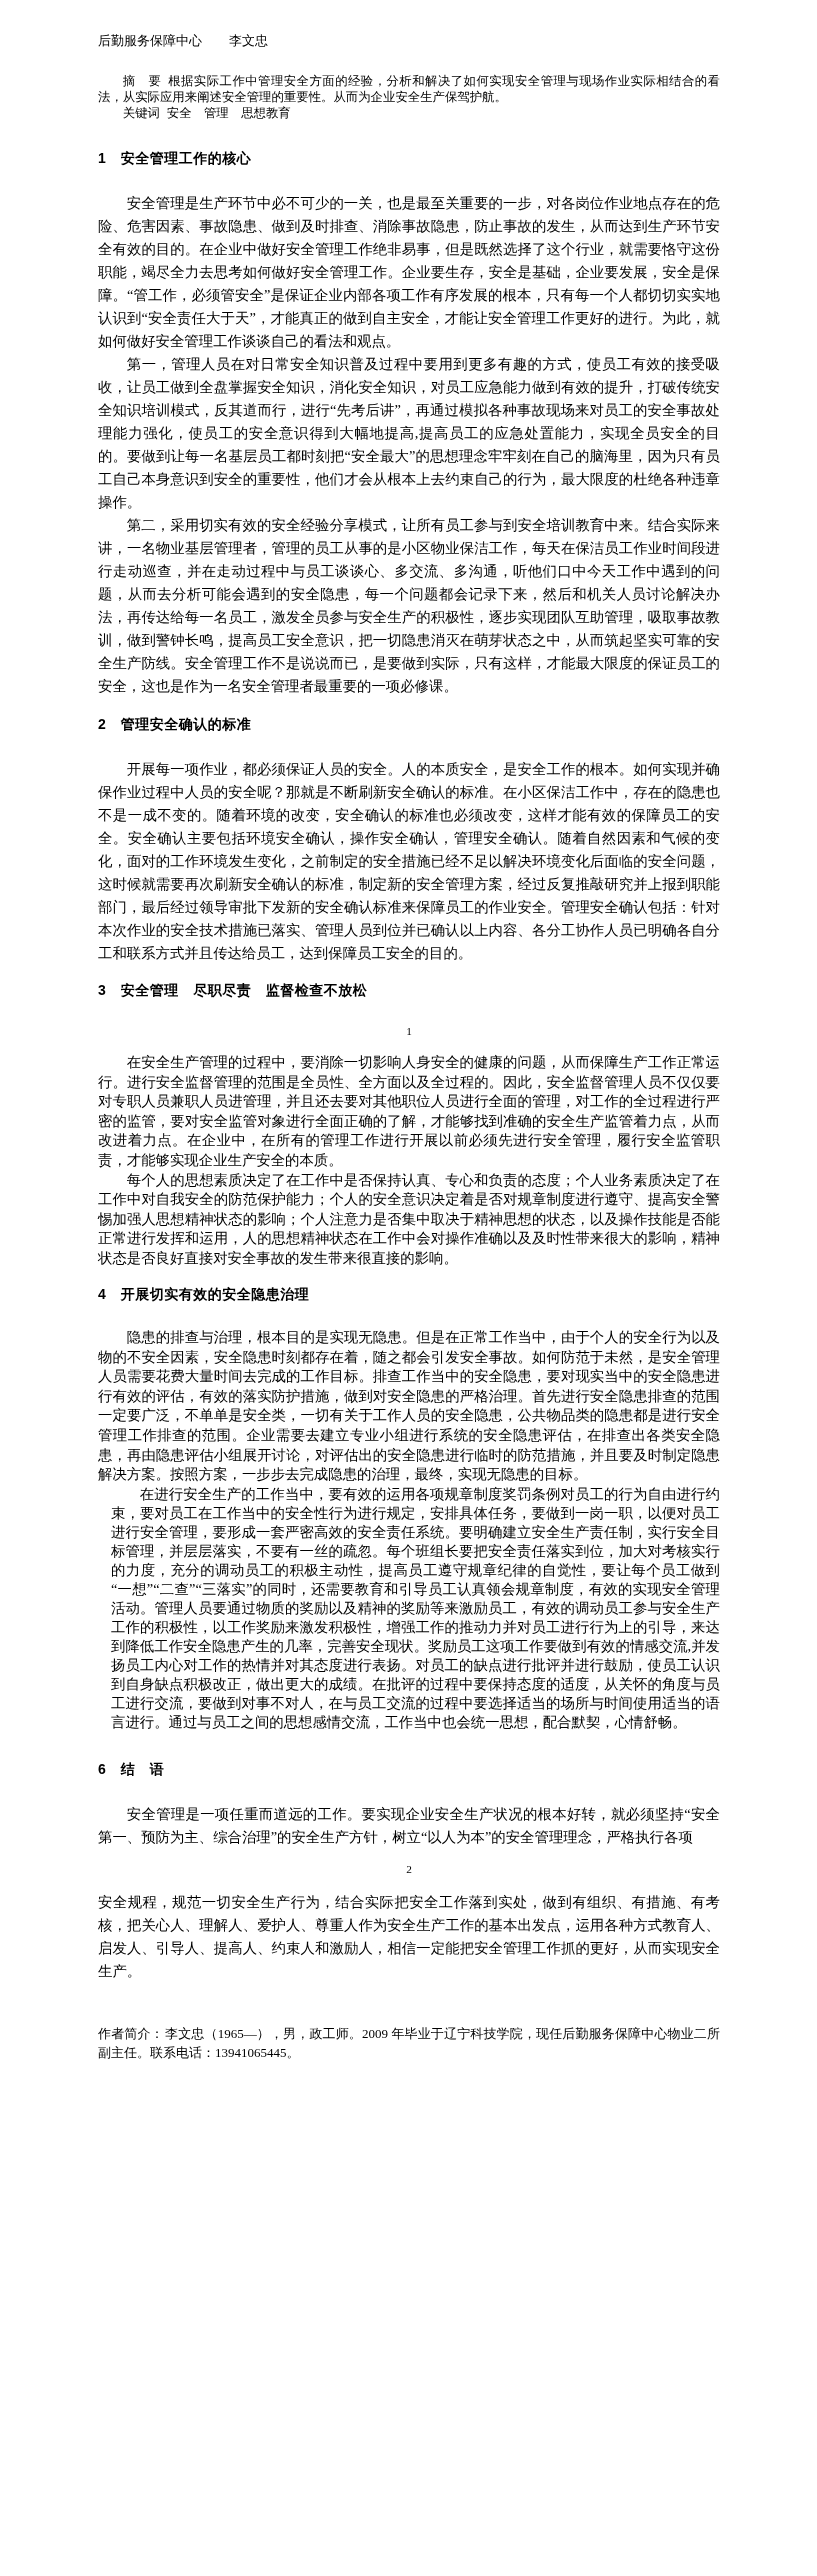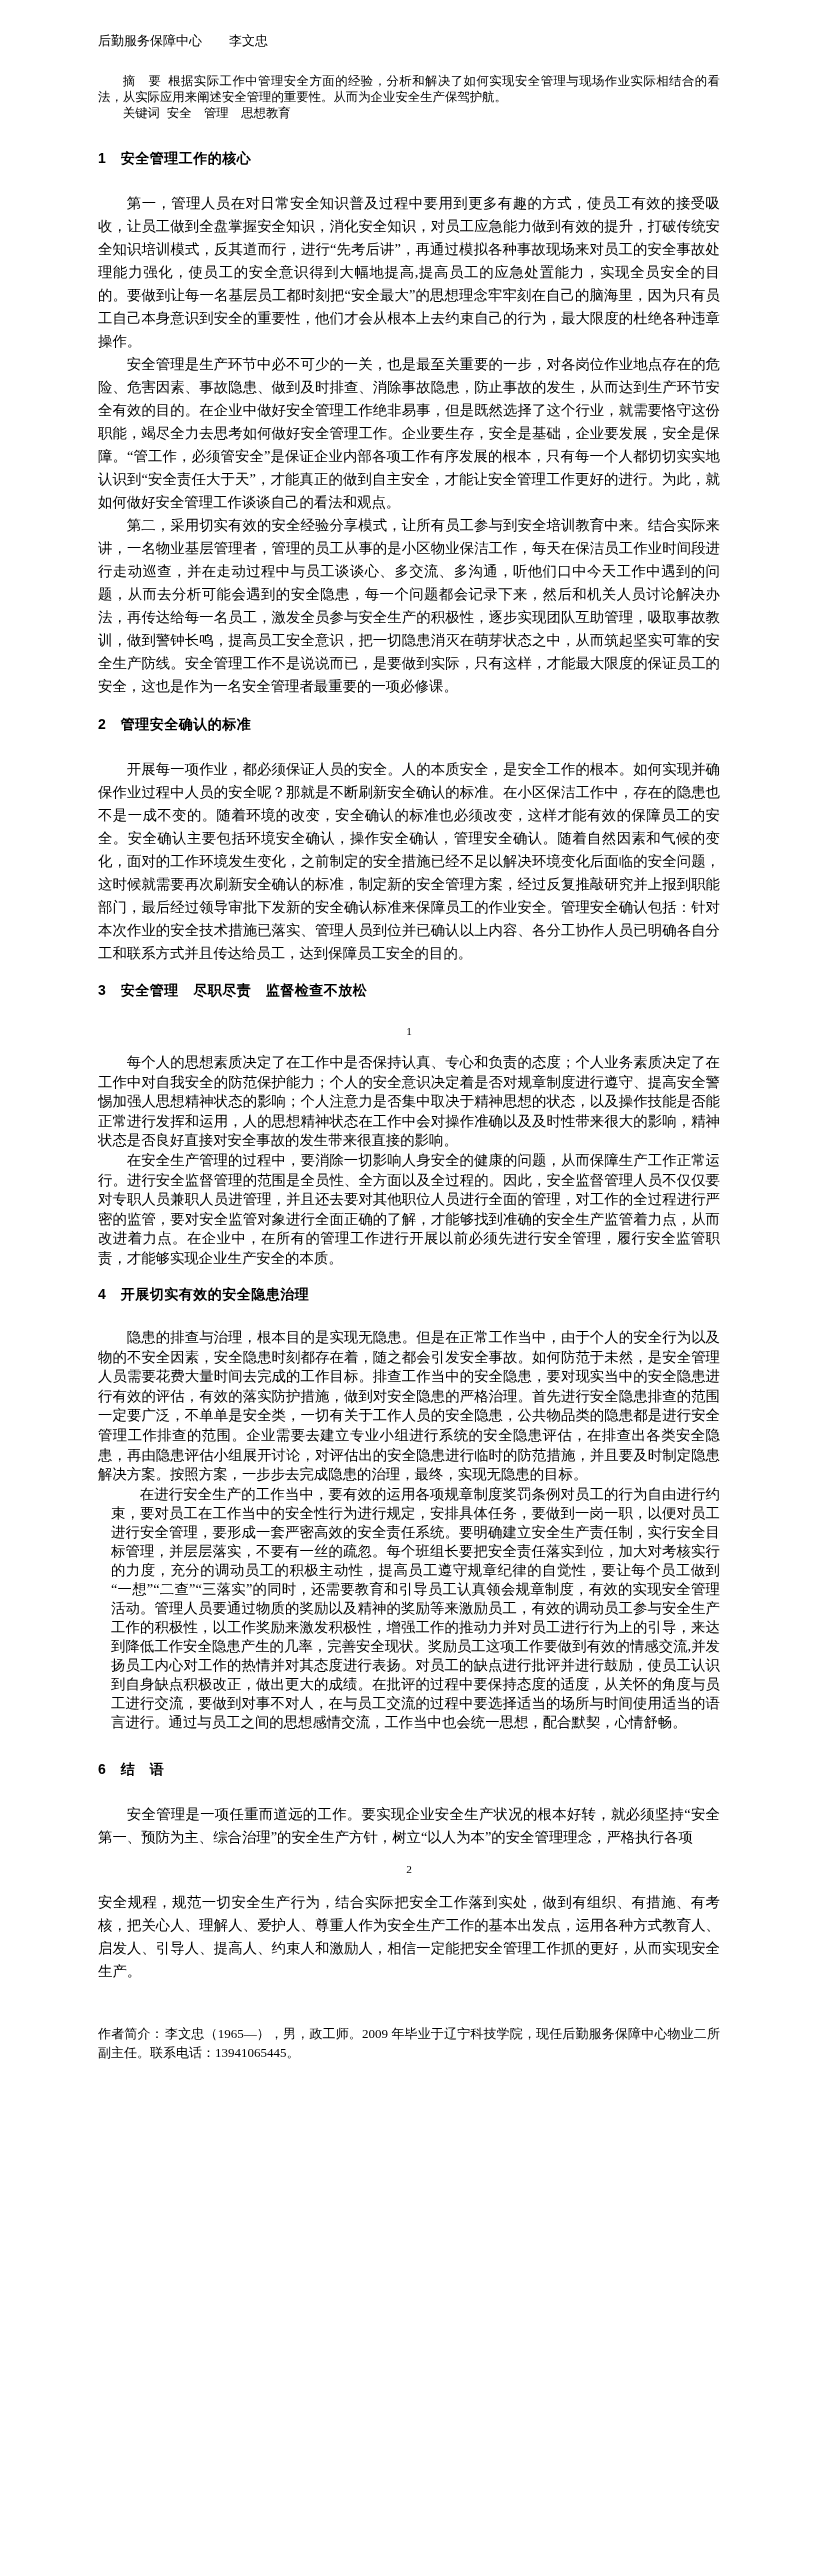--- a/index.html
+++ b/index.html
@@ -94,31 +94,31 @@
 
   <p class="abstract">
     <span class="lbl">摘　要</span><span>根据实际工作中管理安全方面的经验，分析和解决了如何实现安全管理与现场作业实际相结合的看法，从实际应用来阐述安全管理的重要性。从而为企业安全生产保驾护航。</span>
   </p>
 
   <p class="keywords">
     <span class="lbl">关键词</span><span>安全　管理　思想教育</span>
   </p>
 
   <h2 class="h first">1　安全管理工作的核心</h2>
+  <p class="body lh45 ind">安全管理是生产环节中必不可少的一关，也是最至关重要的一步，对各岗位作业地点存在的危险、危害因素、事故隐患、做到及时排查、消除事故隐患，防止事故的发生，从而达到生产环节安全有效的目的。在企业中做好安全管理工作绝非易事，但是既然选择了这个行业，就需要恪守这份职能，竭尽全力去思考如何做好安全管理工作。企业要生存，安全是基础，企业要发展，安全是保障。“管工作，必须管安全”是保证企业内部各项工作有序发展的根本，只有每一个人都切切实实地认识到“安全责任大于天”，才能真正的做到自主安全，才能让安全管理工作更好的进行。为此，就如何做好安全管理工作谈谈自己的看法和观点。</p>
   <p class="body lh45 ind">第一，管理人员在对日常安全知识普及过程中要用到更多有趣的方式，使员工有效的接受吸收，让员工做到全盘掌握安全知识，消化安全知识，对员工应急能力做到有效的提升，打破传统安全知识培训模式，反其道而行，进行“先考后讲”，再通过模拟各种事故现场来对员工的安全事故处理能力强化，使员工的安全意识得到大幅地提高,提高员工的应急处置能力，实现全员安全的目的。要做到让每一名基层员工都时刻把“安全最大”的思想理念牢牢刻在自己的脑海里，因为只有员工自己本身意识到安全的重要性，他们才会从根本上去约束自己的行为，最大限度的杜绝各种违章操作。</p>
-  <p class="body lh45 ind">安全管理是生产环节中必不可少的一关，也是最至关重要的一步，对各岗位作业地点存在的危险、危害因素、事故隐患、做到及时排查、消除事故隐患，防止事故的发生，从而达到生产环节安全有效的目的。在企业中做好安全管理工作绝非易事，但是既然选择了这个行业，就需要恪守这份职能，竭尽全力去思考如何做好安全管理工作。企业要生存，安全是基础，企业要发展，安全是保障。“管工作，必须管安全”是保证企业内部各项工作有序发展的根本，只有每一个人都切切实实地认识到“安全责任大于天”，才能真正的做到自主安全，才能让安全管理工作更好的进行。为此，就如何做好安全管理工作谈谈自己的看法和观点。</p>
   <p class="body lh45 ind">第二，采用切实有效的安全经验分享模式，让所有员工参与到安全培训教育中来。结合实际来讲，一名物业基层管理者，管理的员工从事的是小区物业保洁工作，每天在保洁员工作业时间段进行走动巡查，并在走动过程中与员工谈谈心、多交流、多沟通，听他们口中今天工作中遇到的问题，从而去分析可能会遇到的安全隐患，每一个问题都会记录下来，然后和机关人员讨论解决办法，再传达给每一名员工，激发全员参与安全生产的积极性，逐步实现团队互助管理，吸取事故教训，做到警钟长鸣，提高员工安全意识，把一切隐患消灭在萌芽状态之中，从而筑起坚实可靠的安全生产防线。安全管理工作不是说说而已，是要做到实际，只有这样，才能最大限度的保证员工的安全，这也是作为一名安全管理者最重要的一项必修课。</p>
 
   <h2 class="h">2　管理安全确认的标准</h2>
   <p class="body lh45 ind">开展每一项作业，都必须保证人员的安全。人的本质安全，是安全工作的根本。如何实现并确保作业过程中人员的安全呢？那就是不断刷新安全确认的标准。在小区保洁工作中，存在的隐患也不是一成不变的。随着环境的改变，安全确认的标准也必须改变，这样才能有效的保障员工的安全。安全确认主要包括环境安全确认，操作安全确认，管理安全确认。随着自然因素和气候的变化，面对的工作环境发生变化，之前制定的安全措施已经不足以解决环境变化后面临的安全问题，这时候就需要再次刷新安全确认的标准，制定新的安全管理方案，经过反复推敲研究并上报到职能部门，最后经过领导审批下发新的安全确认标准来保障员工的作业安全。管理安全确认包括：针对本次作业的安全技术措施已落实、管理人员到位并已确认以上内容、各分工协作人员已明确各自分工和联系方式并且传达给员工，达到保障员工安全的目的。</p>
 
   <h2 class="h">3　安全管理　尽职尽责　监督检查不放松</h2>
   <div class="pagenum">1</div>
+  <p class="body lh38 ind">在安全生产管理的过程中，要消除一切影响人身安全的健康的问题，从而保障生产工作正常运行。进行安全监督管理的范围是全员性、全方面以及全过程的。因此，安全监督管理人员不仅仅要对专职人员兼职人员进管理，并且还去要对其他职位人员进行全面的管理，对工作的全过程进行严密的监管，要对安全监管对象进行全面正确的了解，才能够找到准确的安全生产监管着力点，从而改进着力点。在企业中，在所有的管理工作进行开展以前必须先进行安全管理，履行安全监管职责，才能够实现企业生产安全的本质。</p>
   <p class="body lh38 ind">每个人的思想素质决定了在工作中是否保持认真、专心和负责的态度；个人业务素质决定了在工作中对自我安全的防范保护能力；个人的安全意识决定着是否对规章制度进行遵守、提高安全警惕加强人思想精神状态的影响；个人注意力是否集中取决于精神思想的状态，以及操作技能是否能正常进行发挥和运用，人的思想精神状态在工作中会对操作准确以及及时性带来很大的影响，精神状态是否良好直接对安全事故的发生带来很直接的影响。</p>
-  <p class="body lh38 ind">在安全生产管理的过程中，要消除一切影响人身安全的健康的问题，从而保障生产工作正常运行。进行安全监督管理的范围是全员性、全方面以及全过程的。因此，安全监督管理人员不仅仅要对专职人员兼职人员进管理，并且还去要对其他职位人员进行全面的管理，对工作的全过程进行严密的监管，要对安全监管对象进行全面正确的了解，才能够找到准确的安全生产监管着力点，从而改进着力点。在企业中，在所有的管理工作进行开展以前必须先进行安全管理，履行安全监管职责，才能够实现企业生产安全的本质。</p>
 
   <h2 class="h">4　开展切实有效的安全隐患治理</h2>
   <p class="body lh38 ind">隐患的排查与治理，根本目的是实现无隐患。但是在正常工作当中，由于个人的安全行为以及物的不安全因素，安全隐患时刻都存在着，随之都会引发安全事故。如何防范于未然，是安全管理人员需要花费大量时间去完成的工作目标。排查工作当中的安全隐患，要对现实当中的安全隐患进行有效的评估，有效的落实防护措施，做到对安全隐患的严格治理。首先进行安全隐患排查的范围一定要广泛，不单单是安全类，一切有关于工作人员的安全隐患，公共物品类的隐患都是进行安全管理工作排查的范围。企业需要去建立专业小组进行系统的安全隐患评估，在排查出各类安全隐患，再由隐患评估小组展开讨论，对评估出的安全隐患进行临时的防范措施，并且要及时制定隐患解决方案。按照方案，一步步去完成隐患的治理，最终，实现无隐患的目标。</p>
 
   <p class="body lh42 ind">在进行安全生产的工作当中，要有效的运用各项规章制度奖罚条例对员工的行为自由进行约束，要对员工在工作当中的安全性行为进行规定，安排具体任务，要做到一岗一职，以便对员工进行安全管理，要形成一套严密高效的安全责任系统。要明确建立安全生产责任制，实行安全目标管理，并层层落实，不要有一丝的疏忽。每个班组长要把安全责任落实到位，加大对考核实行的力度，充分的调动员工的积极主动性，提高员工遵守规章纪律的自觉性，要让每个员工做到“一想”“二查”“三落实”的同时，还需要教育和引导员工认真领会规章制度，有效的实现安全管理活动。管理人员要通过物质的奖励以及精神的奖励等来激励员工，有效的调动员工参与安全生产工作的积极性，以工作奖励来激发积极性，增强工作的推动力并对员工进行行为上的引导，来达到降低工作安全隐患产生的几率，完善安全现状。奖励员工这项工作要做到有效的情感交流,并发扬员工内心对工作的热情并对其态度进行表扬。对员工的缺点进行批评并进行鼓励，使员工认识到自身缺点积极改正，做出更大的成绩。在批评的过程中要保持态度的适度，从关怀的角度与员工进行交流，要做到对事不对人，在与员工交流的过程中要选择适当的场所与时间使用适当的语言进行。通过与员工之间的思想感情交流，工作当中也会统一思想，配合默契，心情舒畅。</p>
 
   <h2 class="h last">6　结　语</h2>
   <p class="body lh45 ind">安全管理是一项任重而道远的工作。要实现企业安全生产状况的根本好转，就必须坚持“安全第一、预防为主、综合治理”的安全生产方针，树立“以人为本”的安全管理理念，严格执行各项</p>
   <div class="pagenum">2</div>
   <p class="body lh45">安全规程，规范一切安全生产行为，结合实际把安全工作落到实处，做到有组织、有措施、有考核，把关心人、理解人、爱护人、尊重人作为安全生产工作的基本出发点，运用各种方式教育人、启发人、引导人、提高人、约束人和激励人，相信一定能把安全管理工作抓的更好，从而实现安全生产。</p>

